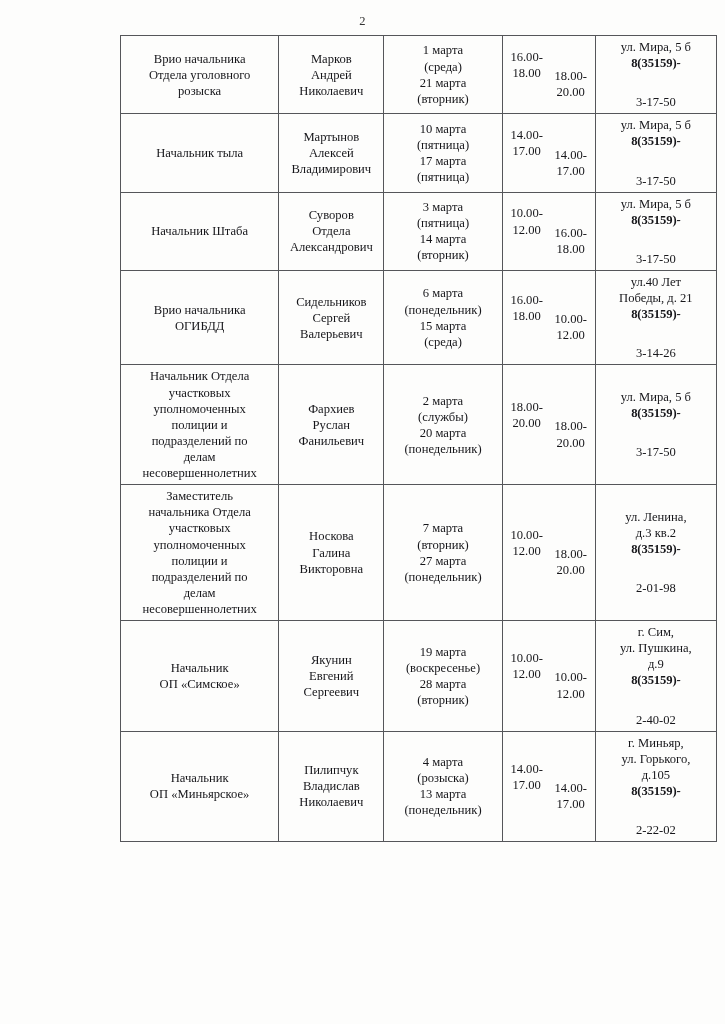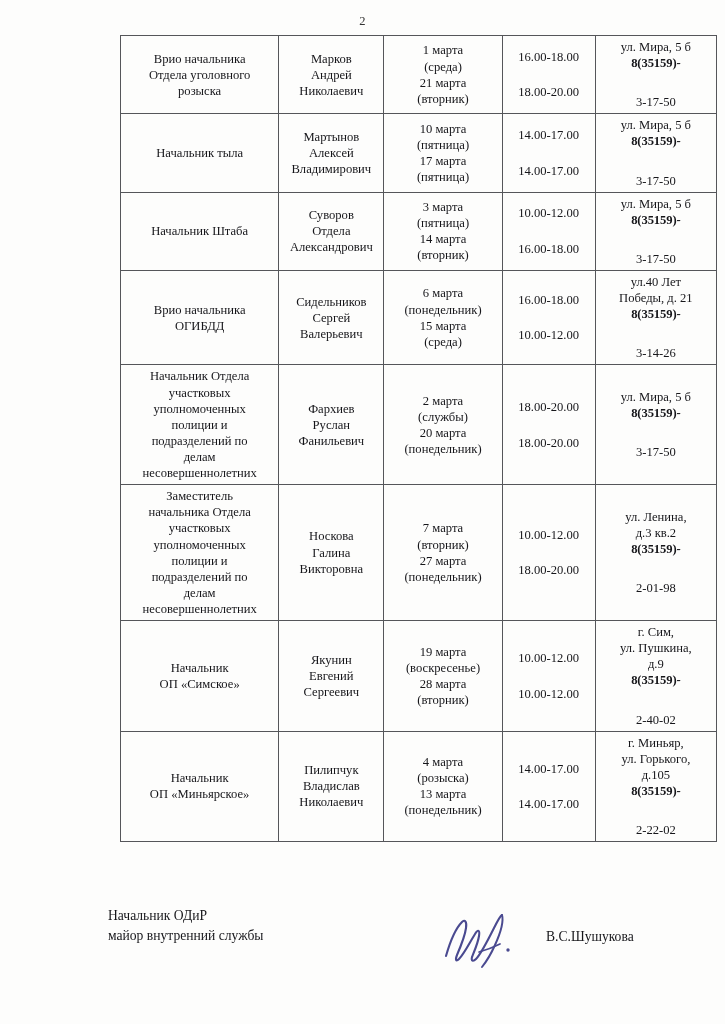--- a/index.html
+++ b/index.html
@@ -63,21 +63,21 @@
 
   .cell-post   { padding-left: 5px; padding-right: 5px; }
   .cell-name   { }
   .cell-date   { }
   .cell-time   { }
   .cell-addr   { padding-left: 3px; padding-right: 3px; }
 
   .ln { display: block; }
 
   
-  .time-stack { display: flex; flex-direction: column; justify-content: center; }
+  .time-stack { display: flex; flex-direction: row; justify-content: center; }
   .time-stack .t2 { margin-top: 1.55em; }
 
   
   .phone { display: block; font-weight: 700; letter-spacing: -.1px; }
   .phone-tail { display: block; margin-top: 23px; }
 
   
   .footnote {
     position: absolute;
     left: 108px;
@@ -378,29 +378,14 @@
               <span class="ln">д.105</span>
               <span class="phone">8(35159)-</span>
               <span class="phone-tail">2-22-02</span>
             </td>
           </tr>
         </tbody>
     </table>
   </div>
 
 
-  <div class="sign-block">
-    <div class="sign-title">
-      <span class="ln">Начальник ОДиР</span>
-      <span class="ln">майор внутренний службы</span>
-    </div>
-    <div class="sign-mark">
-      <svg width="110" height="58" viewBox="0 0 110 58" fill="none">
-        <path d="M6 44 C10 30, 16 16, 22 10 C25 7, 27 10, 26 16 C25 24, 20 36, 17 43 C15 48, 16 50, 19 47 C24 42, 30 30, 35 22 C38 17, 40 18, 39 24 C38 31, 34 40, 32 45 C31 49, 33 50, 36 47 C41 42, 48 28, 54 16 C57 10, 60 4, 62 3" stroke="#4a4a90" stroke-width="2.1" stroke-linecap="round" stroke-linejoin="round"></path>
-        <path d="M39 40 C46 38, 54 35, 60 32" stroke="#4a4a90" stroke-width="1.7" stroke-linecap="round"></path>
-        <path d="M62 3 C64 10, 60 22, 55 33 C51 42, 46 50, 42 55" stroke="#4a4a90" stroke-width="2" stroke-linecap="round"></path>
-        <circle cx="68" cy="38" r="1.7" fill="#4a4a90"></circle>
-      </svg>
-    </div>
-    <div class="sign-name">В.С.Шушукова</div>
-  </div>
 
 </div>
 
 </body></html>

